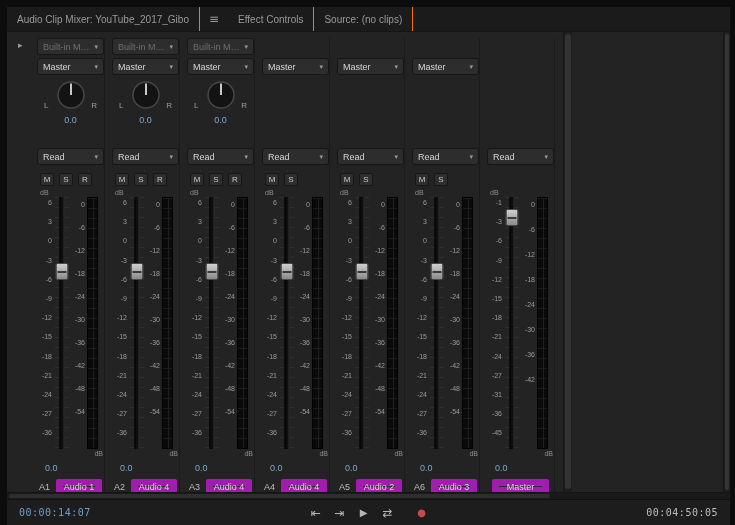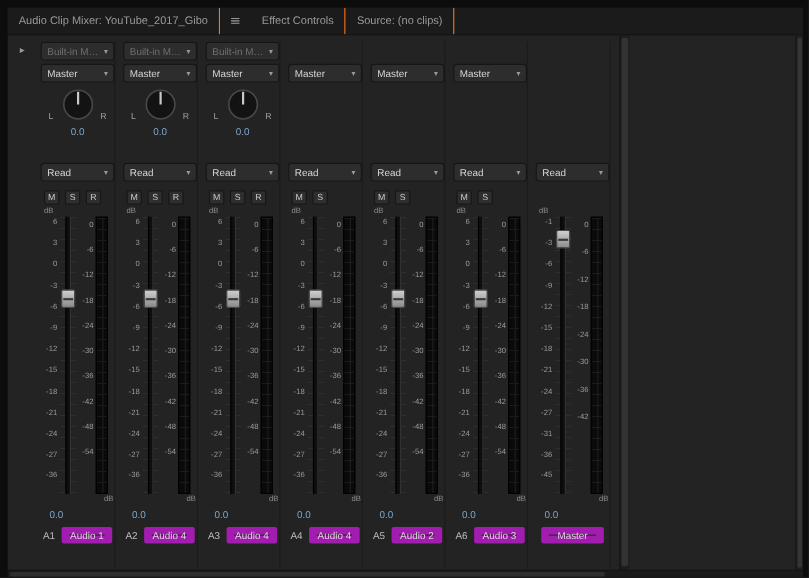--- a/index.html
+++ b/index.html
@@ -553,14 +553,25 @@
     <div class="filler"></div>
     <div class="rightsb">
         <div class="rthumb"></div>
       </div>
   </div>
 
   <div class="hscroll">
       <div class="hthumb"></div>
     </div>
 
+  <div class="bottombar">
+    <span class="tc cur" style="color: rgb(110, 159, 201);">00:00:14:07</span>
+    <div class="transport">
+      <span class="tbtn glyph">⇤</span>
+      <span class="tbtn glyph">⇥</span>
+      <span class="tbtn glyph play">▶</span>
+      <span class="tbtn glyph">⇄</span>
+      <span class="tbtn glyph record" style="color: rgb(198, 75, 75);">●</span>
+    </div>
+    <span class="tc dur">00:04:50:05</span>
+  </div>
 
 </div>
 
 </body></html>

